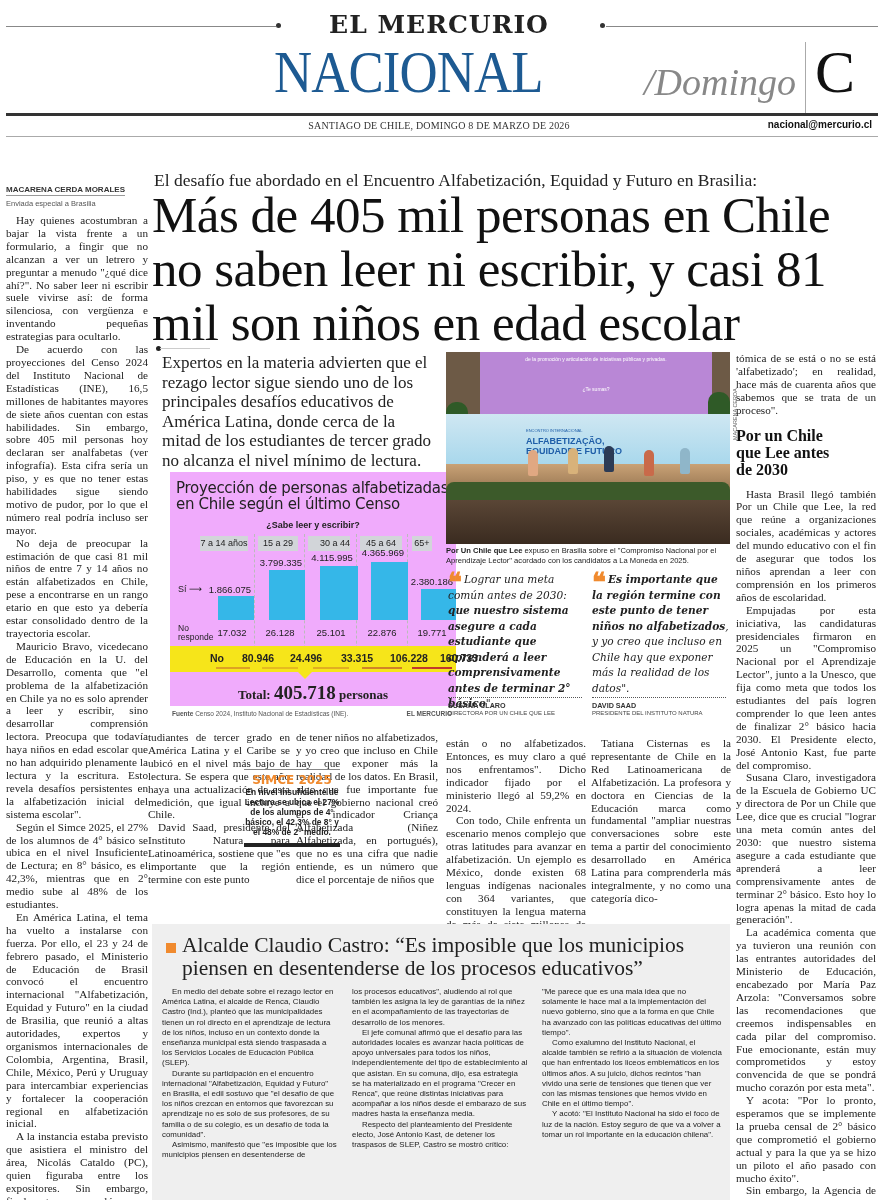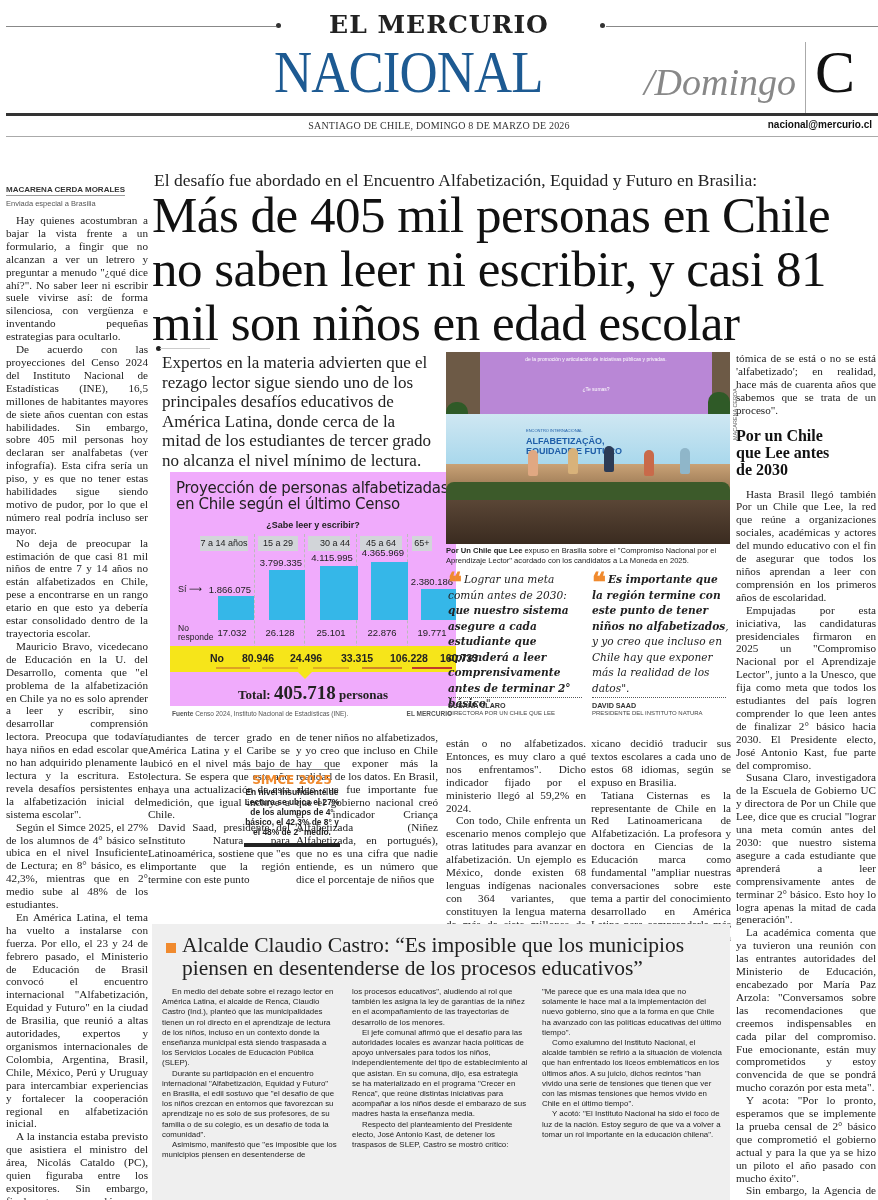--- a/index.html
+++ b/index.html
@@ -252,21 +252,20 @@
 </div>
 <div class="q-rule" style="left:592px;"></div>
 <div class="q-name" style="left:592px;">DAVID SAAD</div>
 <div class="q-role" style="left:592px;">PRESIDENTE DEL INSTITUTO NATURA</div>
 
 <div class="abs col" style="top:737px;left:446px;width:140px;">
   <p class="noind">están o no alfabetizados. Entonces, es muy claro a qué nos enfrentamos". Dicho indicador fijado por el ministerio llegó al 59,2% en 2024.</p>
   <p>Con todo, Chile enfrenta un escenario menos complejo que otras latitudes para avanzar en alfabetización. Un ejemplo es México, donde existen 68 lenguas indígenas nacionales con 364 variantes, que constituyen la lengua materna de más de siete millones de personas. Por esa razón, el sistema educativo me-</p>
 </div>
 <div class="abs col" style="top:737px;left:591px;width:140px;">
-  <p class="noind">xicano decidió traducir sus textos escolares a cada uno de estos 68 idiomas, según se expuso en Brasilia.</p>
   <p>Tatiana Cisternas es la representante de Chile en la Red Latinoamericana de Alfabetización. La profesora y doctora en Ciencias de la Educación marca como fundamental "ampliar nuestras conversaciones sobre este tema a partir del conocimiento desarrollado en América Latina para comprenderla más integralmente, y no como una categoría dico-</p>
 </div>
 
 <div class="abs col" style="top:352px;left:736px;width:140px;">
   <p class="noind">tómica de se está o no se está 'alfabetizado'; en realidad, hace más de cuarenta años que sabemos que se trata de un proceso".</p>
   <div class="subhead" style="width:110px;">Por un Chile que Lee antes de 2030</div>
   <p>Hasta Brasil llegó también Por un Chile que Lee, la red que reúne a organizaciones sociales, académicas y actores del mundo educativo con el fin de asegurar que todos los niños aprendan a leer con comprensión en los primeros años de escolaridad.</p>
   <p>Empujadas por esta iniciativa, las candidaturas presidenciales firmaron en 2025 un "Compromiso Nacional por el Aprendizaje Lector", junto a la Unesco, que fija como meta que todos los estudiantes del país logren comprender lo que leen antes de finalizar 2° básico hacia 2030. El Presidente electo, José Antonio Kast, fue parte del compromiso.</p>
   <p>Susana Claro, investigadora de la Escuela de Gobierno UC y directora de Por un Chile que Lee, dice que es crucial "lograr una meta común antes del 2030: que nuestro sistema asegure a cada estudiante que aprenderá a leer comprensivamente antes de terminar 2° básico. Esto hoy lo logra apenas la mitad de cada generación".</p>
   <p>La académica comenta que ya tuvieron una reunión con las entrantes autoridades del Ministerio de Educación, encabezado por María Paz Arzola: "Conversamos sobre las recomendaciones que creemos indispensables en cada pilar del compromiso. Fue emocionante, están muy comprometidos y estoy convencida de que se pondrá mucho corazón por esta meta".</p>

